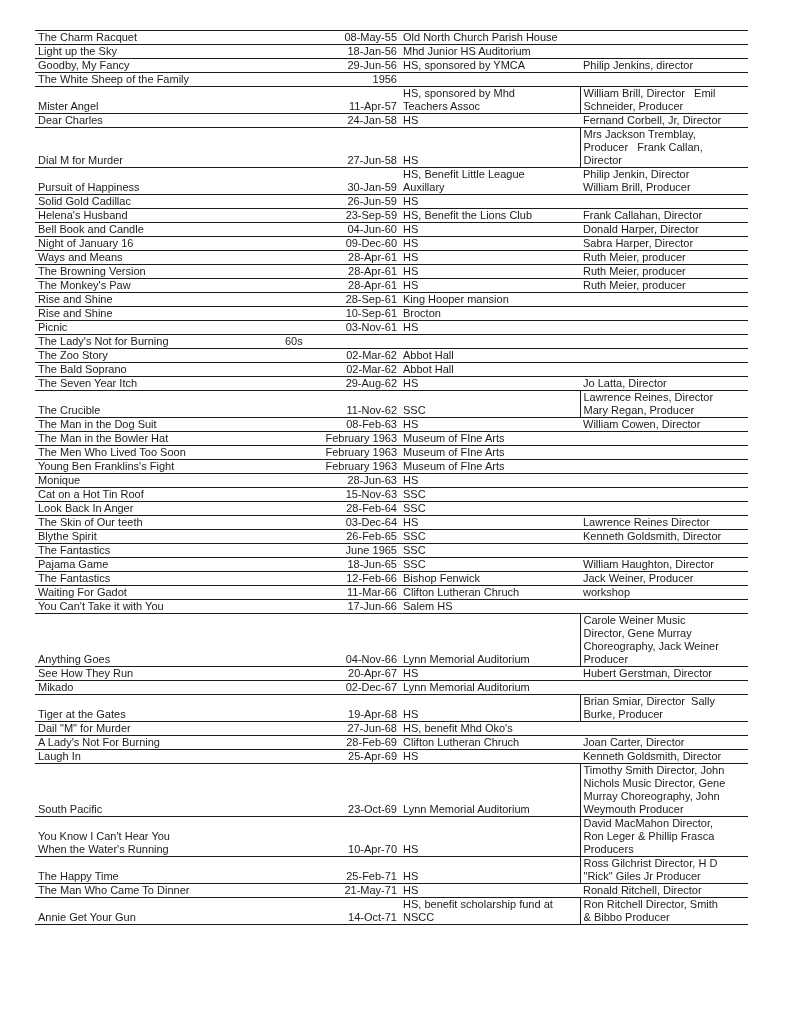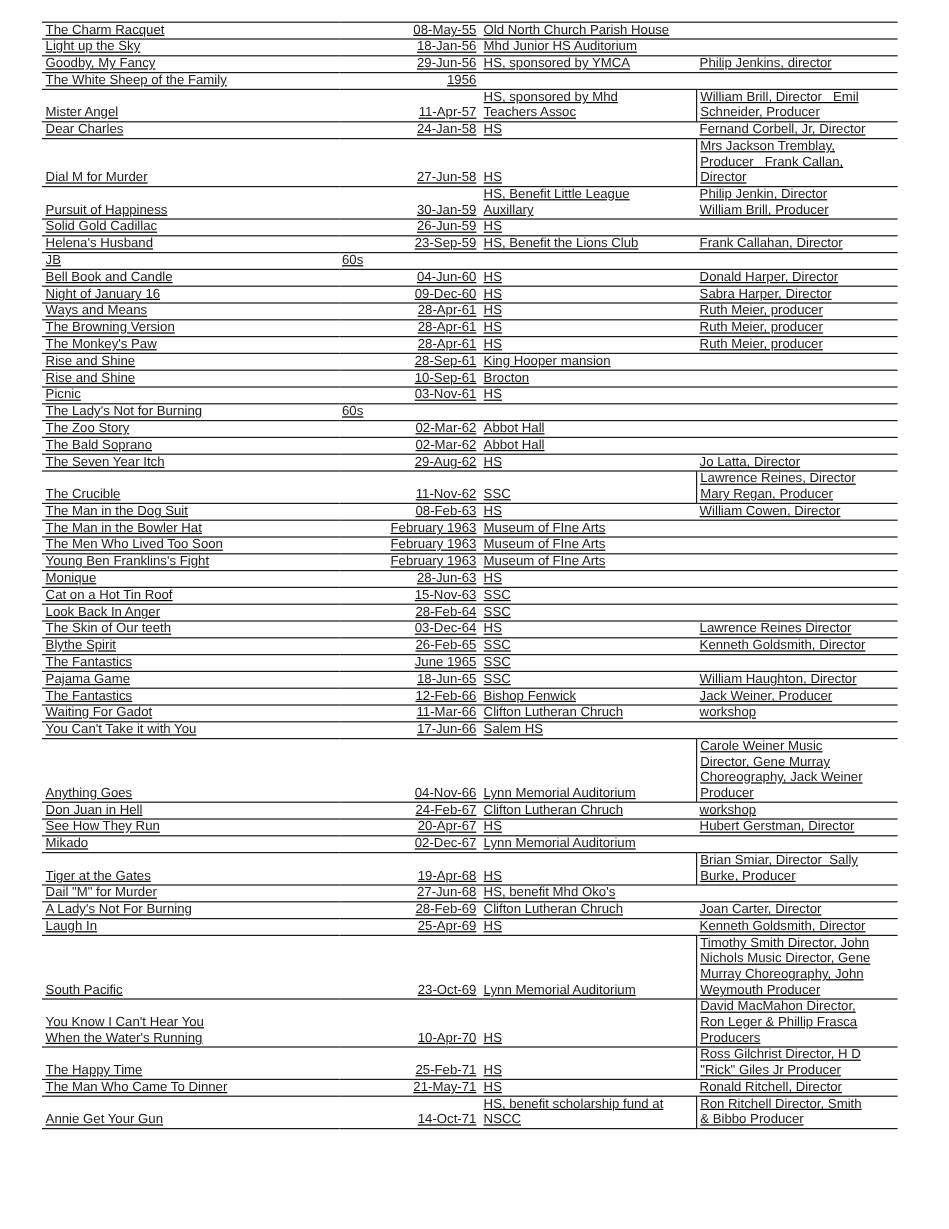--- a/index.html
+++ b/index.html
@@ -1,21 +1,21 @@
 <!DOCTYPE html>
 <html style="--border: #1b1b1b; --text: #1c1c1c; --bg: #ffffff;"><head>
 <meta charset="utf-8">
 <style>
   :root { --border:#1b1b1b; --text:#1c1c1c; --bg:#ffffff; }
   html,body { margin:0; padding:0; }
   body {
     width:791px; height:1024px; background:var(--bg);
     font-family:"Liberation Sans", sans-serif; position:relative; overflow:hidden;
   }
-  .sheet { position:absolute; left:35px; top:18px;text-decoration:underline; }
+  .sheet { position:absolute; left:35px; top:30px; }
   table.productions {
     border-collapse:collapse; table-layout:fixed; width:713px;
     border-top:1.5px solid var(--border);
   }
   col.w-title   { width:248px; }
   col.w-date    { width:117px; }
   col.w-venue   { width:180px; }
   col.w-credits { width:168px; }
   tr { border-bottom:1.5px solid var(--border); }
   td {
@@ -99,26 +99,20 @@
     <td class="c-venue">HS</td>
     <td class="c-credits"></td>
   </tr>
         <tr>
     <td class="c-title">Helena's Husband</td>
     <td class="c-date">23-Sep-59</td>
     <td class="c-venue">HS, Benefit the Lions Club</td>
     <td class="c-credits">Frank Callahan, Director</td>
   </tr>
         <tr>
-    <td class="c-title">JB</td>
-    <td class="c-date left">60s</td>
-    <td class="c-venue"></td>
-    <td class="c-credits"></td>
-  </tr>
-        <tr>
     <td class="c-title">Bell Book and Candle</td>
     <td class="c-date">04-Jun-60</td>
     <td class="c-venue">HS</td>
     <td class="c-credits">Donald Harper, Director</td>
   </tr>
         <tr>
     <td class="c-title">Night of January 16</td>
     <td class="c-date">09-Dec-60</td>
     <td class="c-venue">HS</td>
     <td class="c-credits">Sabra Harper, Director</td>
@@ -277,26 +271,20 @@
         <tr>
     <td class="c-title">Anything Goes</td>
     <td class="c-date">04-Nov-66</td>
     <td class="c-venue">Lynn Memorial Auditorium</td>
     <td class="c-credits vline">Carole Weiner Music
 Director, Gene Murray
 Choreography, Jack Weiner
 Producer</td>
   </tr>
         <tr>
-    <td class="c-title">Don Juan in Hell</td>
-    <td class="c-date">24-Feb-67</td>
-    <td class="c-venue">Clifton Lutheran Chruch</td>
-    <td class="c-credits">workshop</td>
-  </tr>
-        <tr>
     <td class="c-title">See How They Run</td>
     <td class="c-date">20-Apr-67</td>
     <td class="c-venue">HS</td>
     <td class="c-credits">Hubert Gerstman, Director</td>
   </tr>
         <tr>
     <td class="c-title">Mikado</td>
     <td class="c-date">02-Dec-67</td>
     <td class="c-venue">Lynn Memorial Auditorium</td>
     <td class="c-credits"></td>

